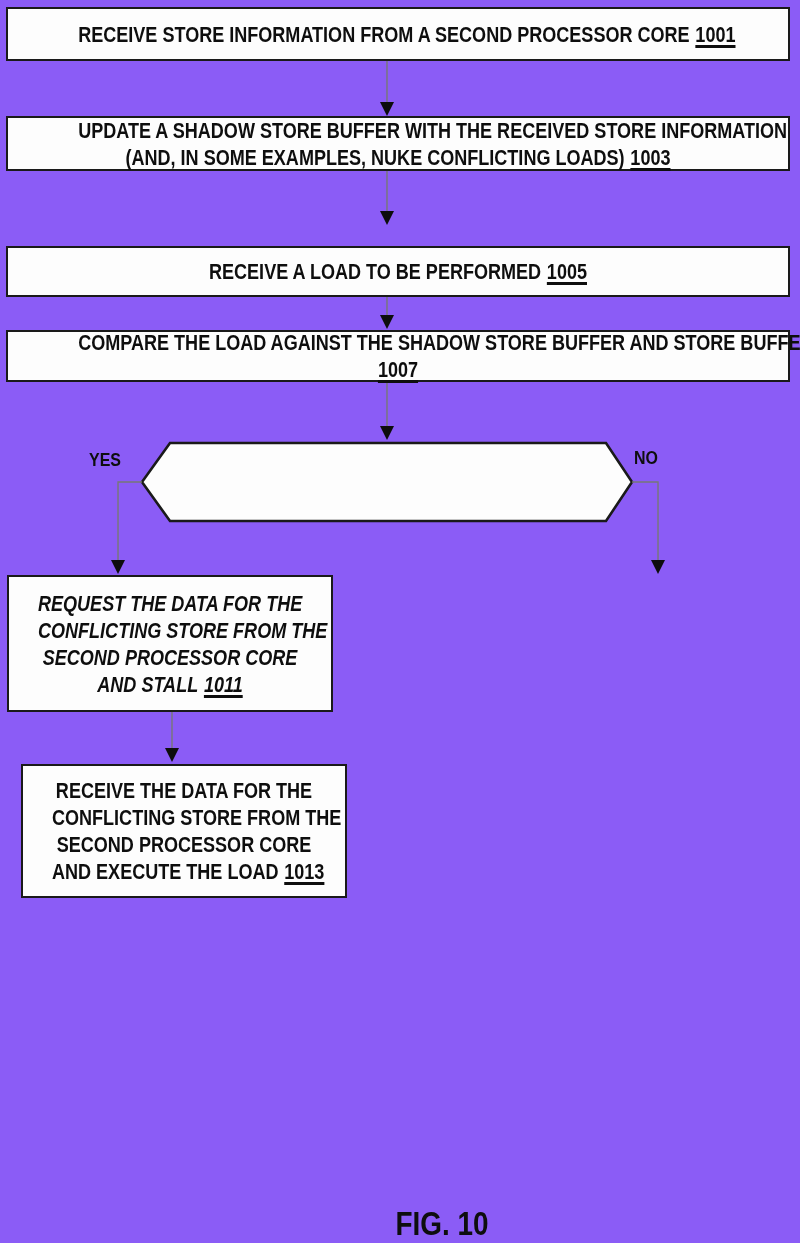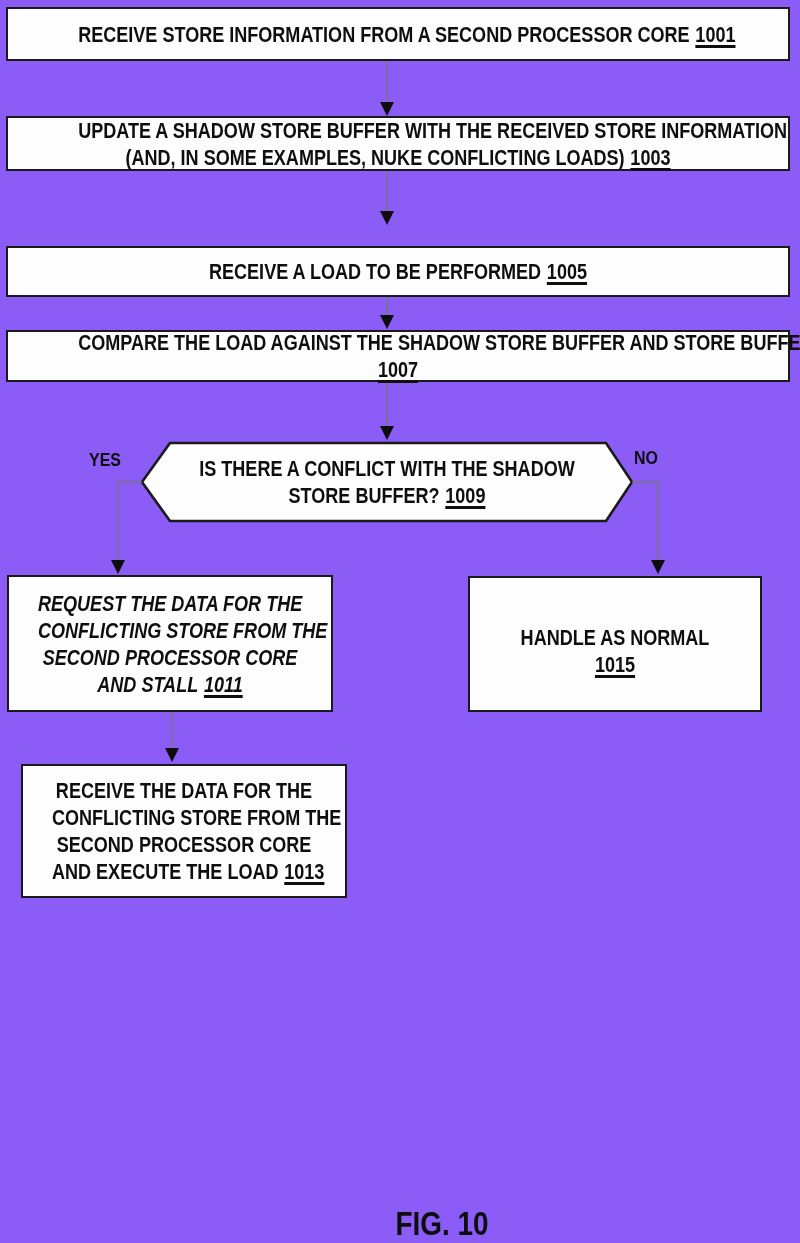--- a/index.html
+++ b/index.html
@@ -113,45 +113,33 @@
     </div>
   </div>
 
   <div class="box" style="left:6px; top:330px; width:784px; height:52px;">
     <div class="lines">
       <div><span>COMPARE THE LOAD AGAINST THE SHADOW STORE BUFFER AND STORE BUFFER</span></div>
       <div><span class="ref noml">1007</span></div>
     </div>
   </div>
 
-  <div class="hex-text">
-    <div class="lines">
-      <div><span>IS THERE A CONFLICT WITH THE SHADOW</span></div>
-      <div><span>STORE BUFFER?</span><span class="ref">1009</span></div>
-    </div>
-  </div>
 
   <div class="branch" style="left:75px; top:449px;">YES</div>
   <div class="branch" style="left:616px; top:447px;">NO</div>
 
   <div class="box" style="left:7px; top:575px; width:326px; height:137px;font-style:italic;">
     <div class="lines">
       <div><span>REQUEST THE DATA FOR THE</span></div>
       <div><span>CONFLICTING STORE FROM THE</span></div>
       <div><span>SECOND PROCESSOR CORE</span></div>
       <div><span>AND STALL</span><span class="ref">1011</span></div>
     </div>
   </div>
 
-  <div class="box" style="left:468px; top:576px; width:294px; height:136px; padding-top:14px;">
-    <div class="lines">
-      <div><span>HANDLE AS NORMAL</span></div>
-      <div><span class="ref noml">1015</span></div>
-    </div>
-  </div>
 
   <div class="box" style="left:7px; top:764px; width:326px; height:134px;margin-left:14px;">
     <div class="lines">
       <div><span>RECEIVE THE DATA FOR THE</span></div>
       <div><span>CONFLICTING STORE FROM THE</span></div>
       <div><span>SECOND PROCESSOR CORE</span></div>
       <div><span>AND EXECUTE THE LOAD</span><span class="ref">1013</span></div>
     </div>
   </div>
 

